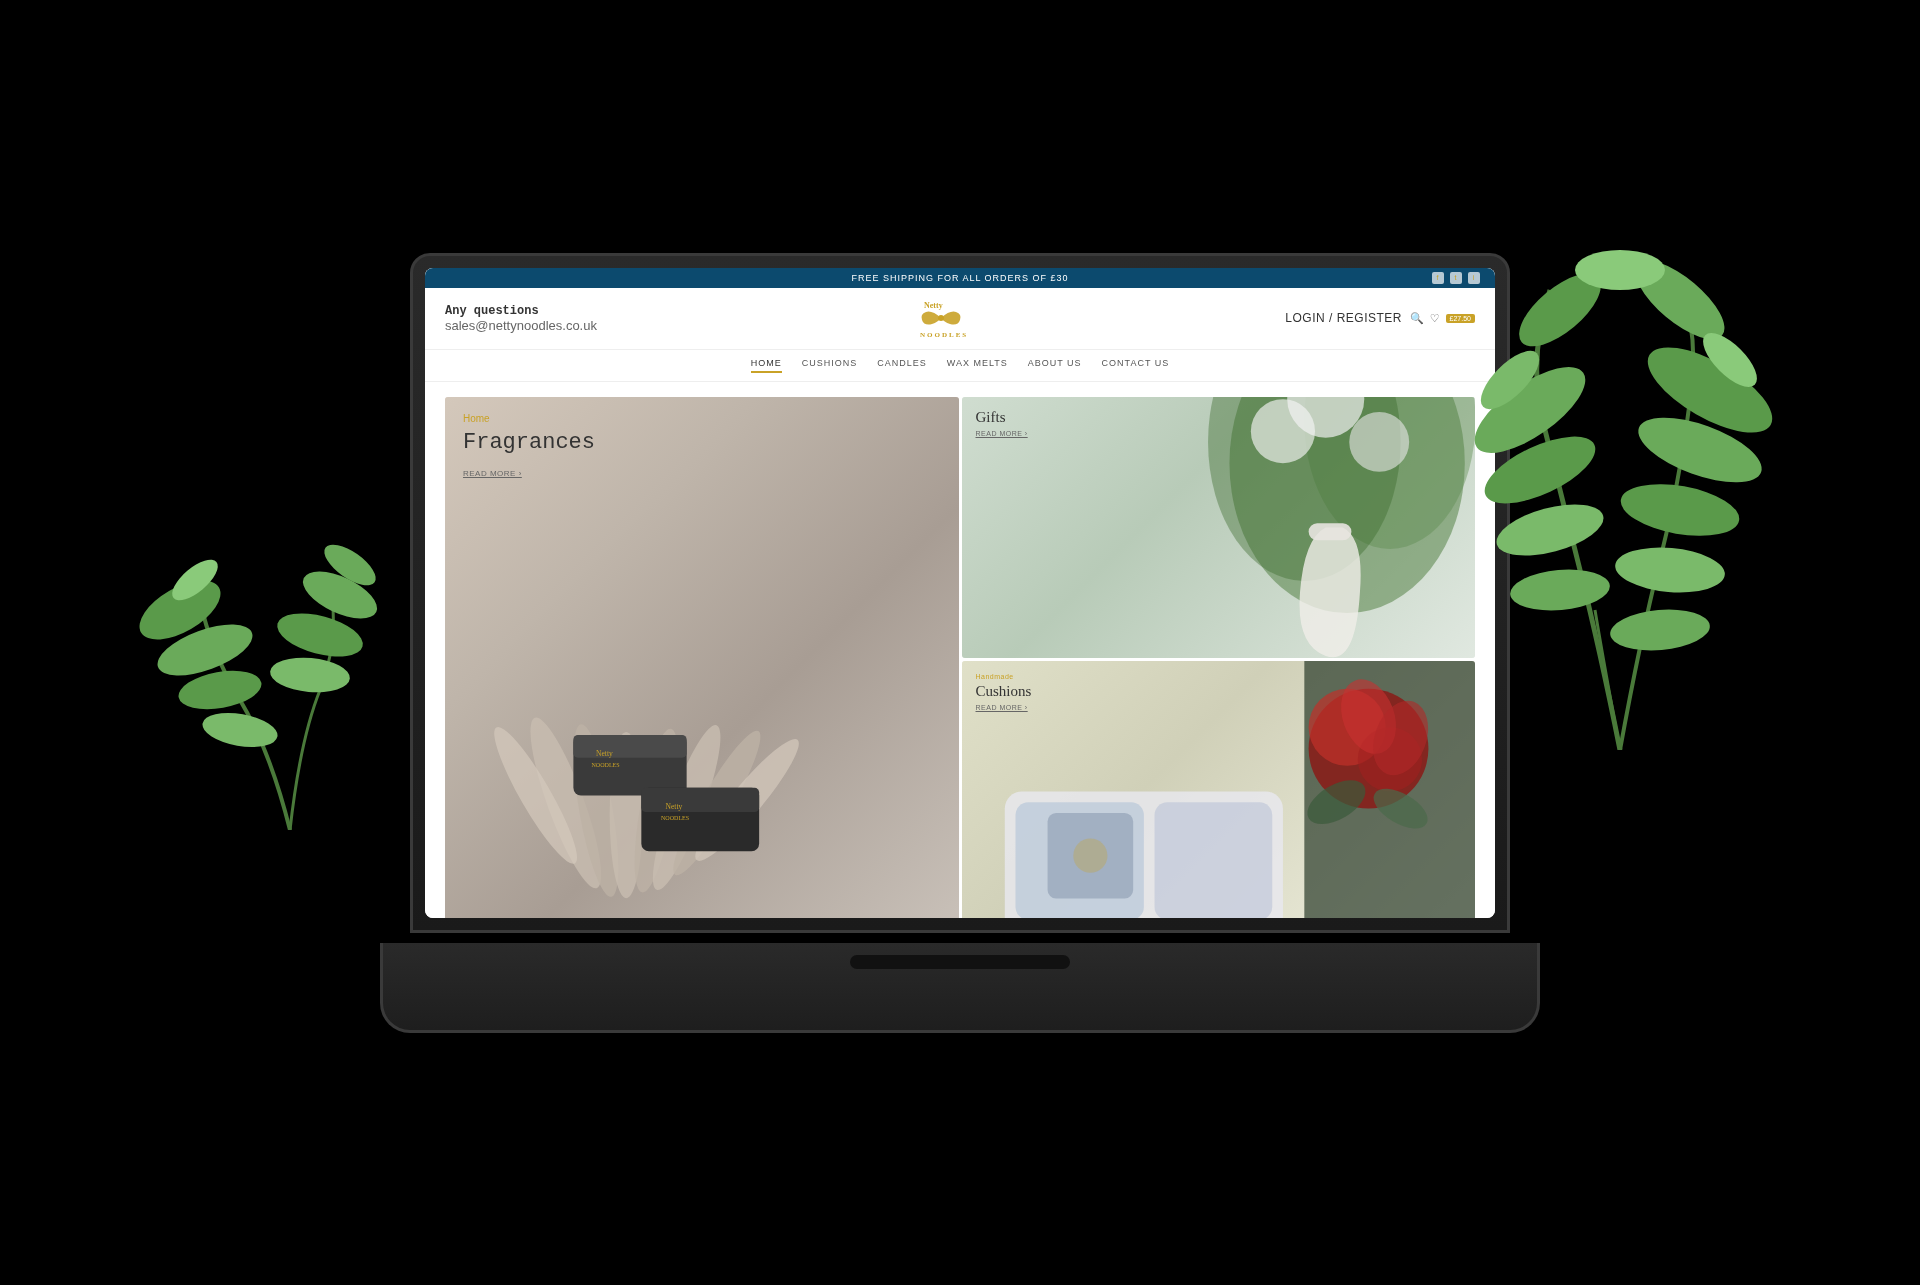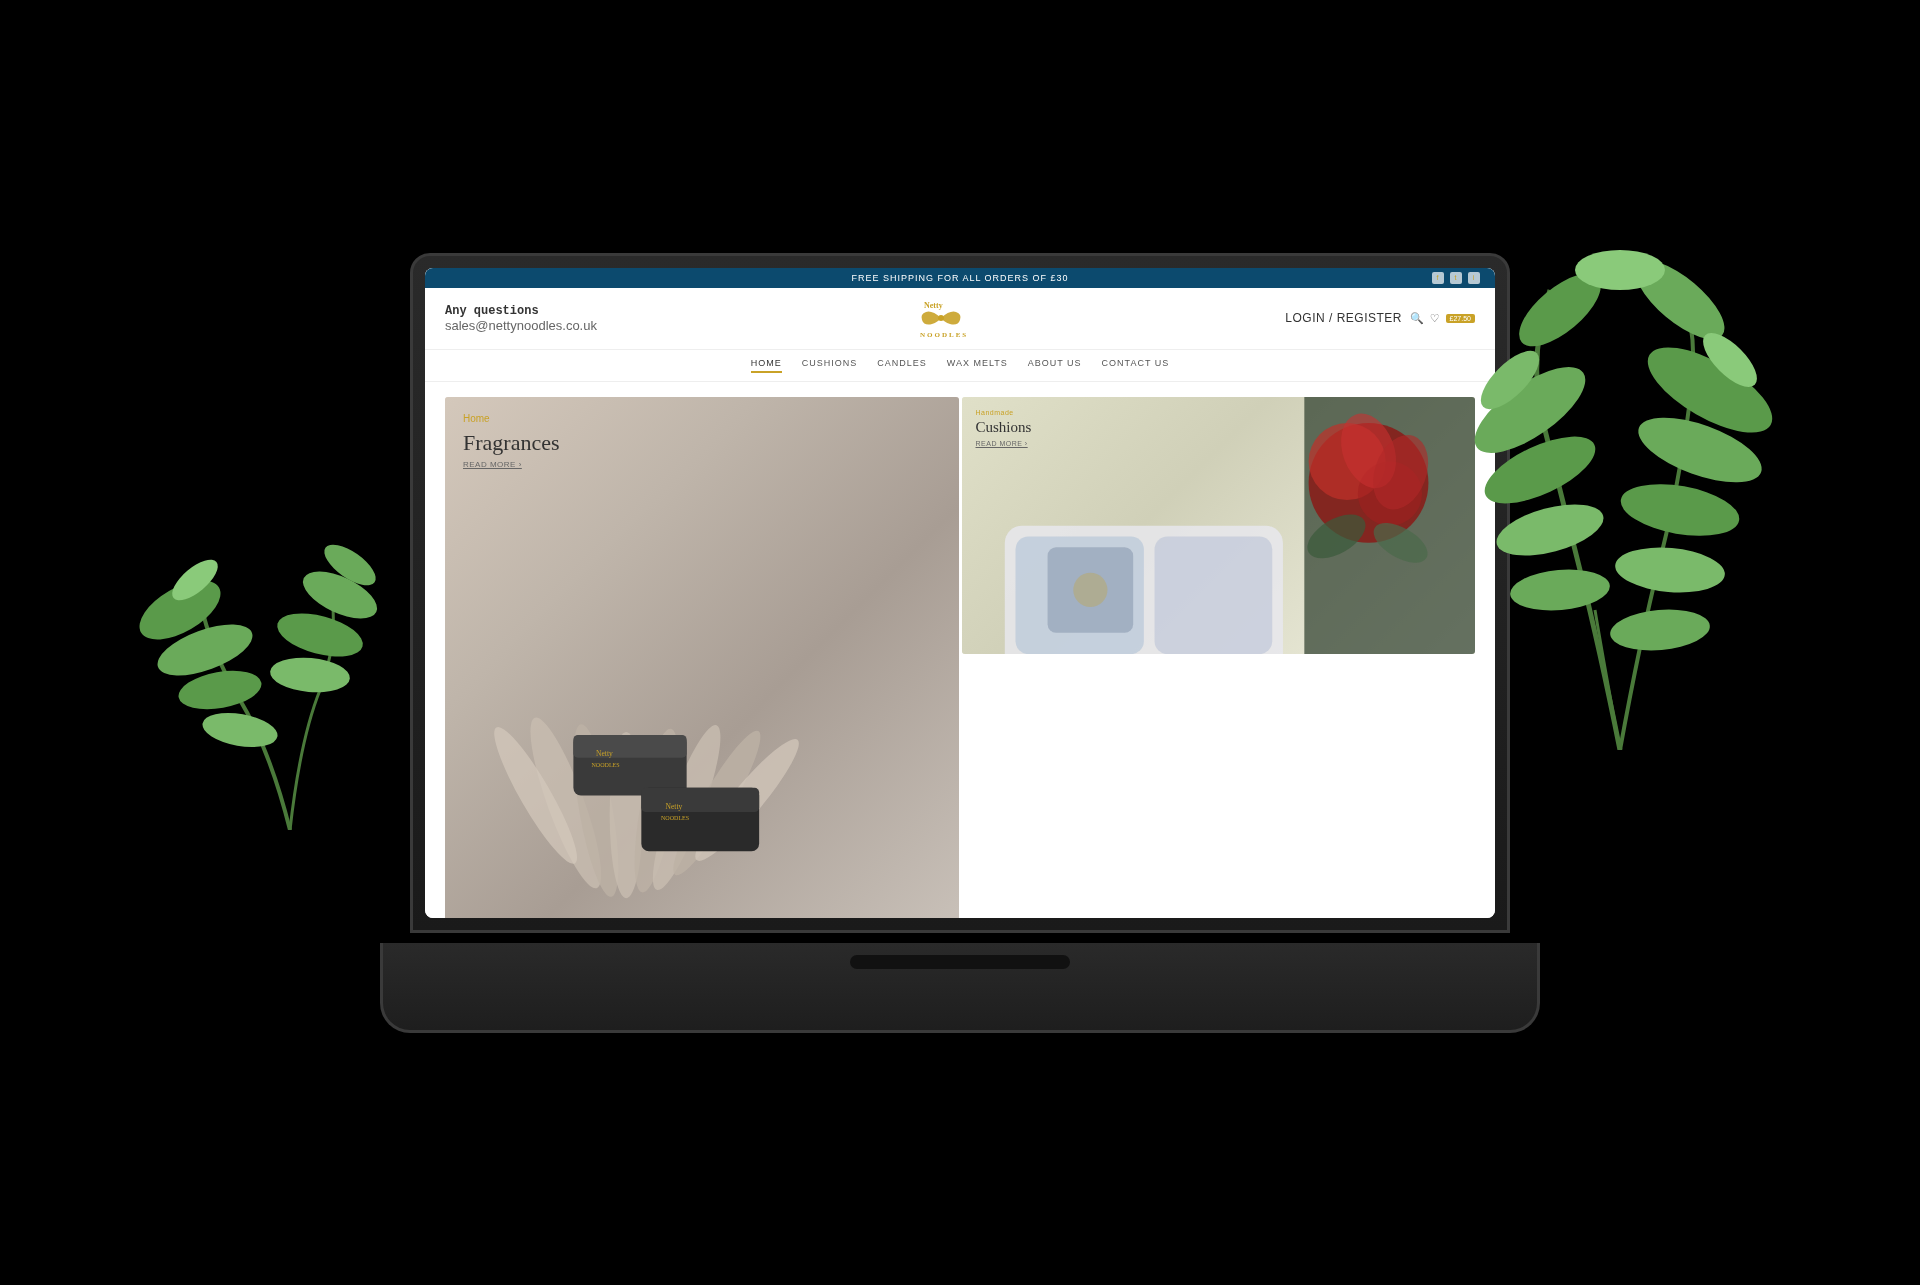--- a/index.html
+++ b/index.html
@@ -228,22 +228,22 @@
     }
     .home-label {
       font-size: 10px;
       color: #c9a227;
       font-family: Arial, sans-serif;
       margin-bottom: 6px;
     }
     .hero-title {
       font-size: 22px;
       color: #333;
-      font-family: Liberation Serif, serif;
-      margin-bottom: 4px;
+      font-family: Liberation Mono, monospace;
+      margin-bottom: 14px;
     }
     .read-more-link {
       font-size: 8px;
       color: #666;
       font-family: Arial, sans-serif;
       letter-spacing: 0.5px;
       text-decoration: underline;
       cursor: pointer;
     }
 
@@ -453,20 +453,41 @@
                   <text x="143" y="291" font-size="4" fill="#c9a227" font-family="Georgia">NOODLES</text>
                 </svg>
               </div>
               <div class="hero-overlay">
                 <div class="home-label">Home</div>
                 <div class="hero-title">Fragrances</div>
                 <div class="read-more-link">READ MORE ›</div>
               </div>
             </div>
 
+            <div class="gifts-section">
+              <div class="gifts-bg">
+                <svg width="100%" height="100%" viewBox="0 0 240 180" preserveAspectRatio="xMidYMid slice">
+
+                  <ellipse cx="180" cy="60" rx="55" ry="70" fill="#4a7a3a" opacity="0.5"></ellipse>
+                  <ellipse cx="200" cy="40" rx="40" ry="60" fill="#5a8a4a" opacity="0.4"></ellipse>
+                  <ellipse cx="160" cy="50" rx="45" ry="65" fill="#3a6a2a" opacity="0.4"></ellipse>
+
+                  <circle cx="170" cy="30" r="18" fill="#f0f0f0" opacity="0.7"></circle>
+                  <circle cx="195" cy="50" r="14" fill="#e8e8e8" opacity="0.6"></circle>
+                  <circle cx="150" cy="45" r="15" fill="#f5f5f5" opacity="0.65"></circle>
+
+                  <path d="M170 90 Q160 95 158 120 Q156 145 170 150 Q184 155 186 120 Q188 95 178 90Z" fill="#f0ede8" opacity="0.8"></path>
+                  <rect x="162" y="88" width="20" height="8" rx="4" fill="#e8e4e0" opacity="0.9"></rect>
+                </svg>
+              </div>
+              <div class="gifts-overlay">
+                <div class="gifts-title">Gifts</div>
+                <div class="small-read-more">READ MORE ›</div>
+              </div>
+            </div>
 
             <div class="cushions-section">
               <div class="cushions-bg">
                 <svg width="100%" height="100%" viewBox="0 0 240 180" preserveAspectRatio="xMidYMid slice">
 
                   <rect x="20" y="90" width="130" height="70" rx="8" fill="#e8e8f0" opacity="0.8"></rect>
                   <rect x="25" y="95" width="60" height="55" rx="6" fill="#b8c8d8" opacity="0.7"></rect>
                   <rect x="90" y="95" width="55" height="55" rx="6" fill="#c0c8d8" opacity="0.7"></rect>
 
                   <rect x="40" y="100" width="40" height="40" rx="4" fill="#8090a8" opacity="0.5"></rect>

